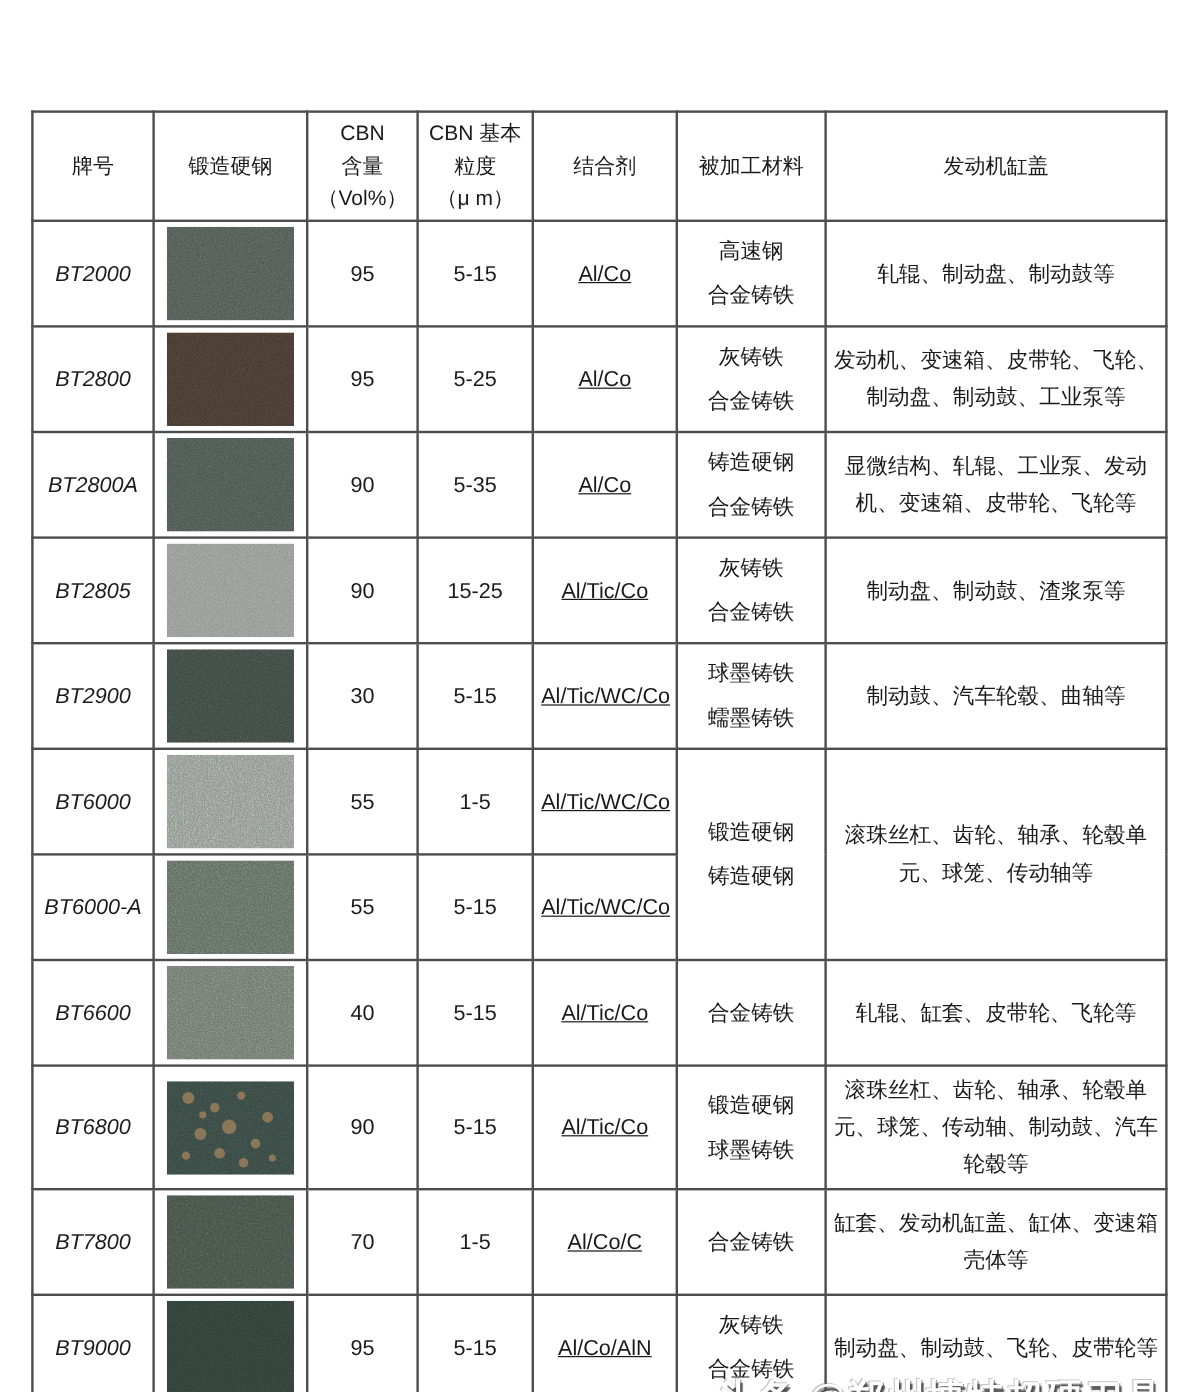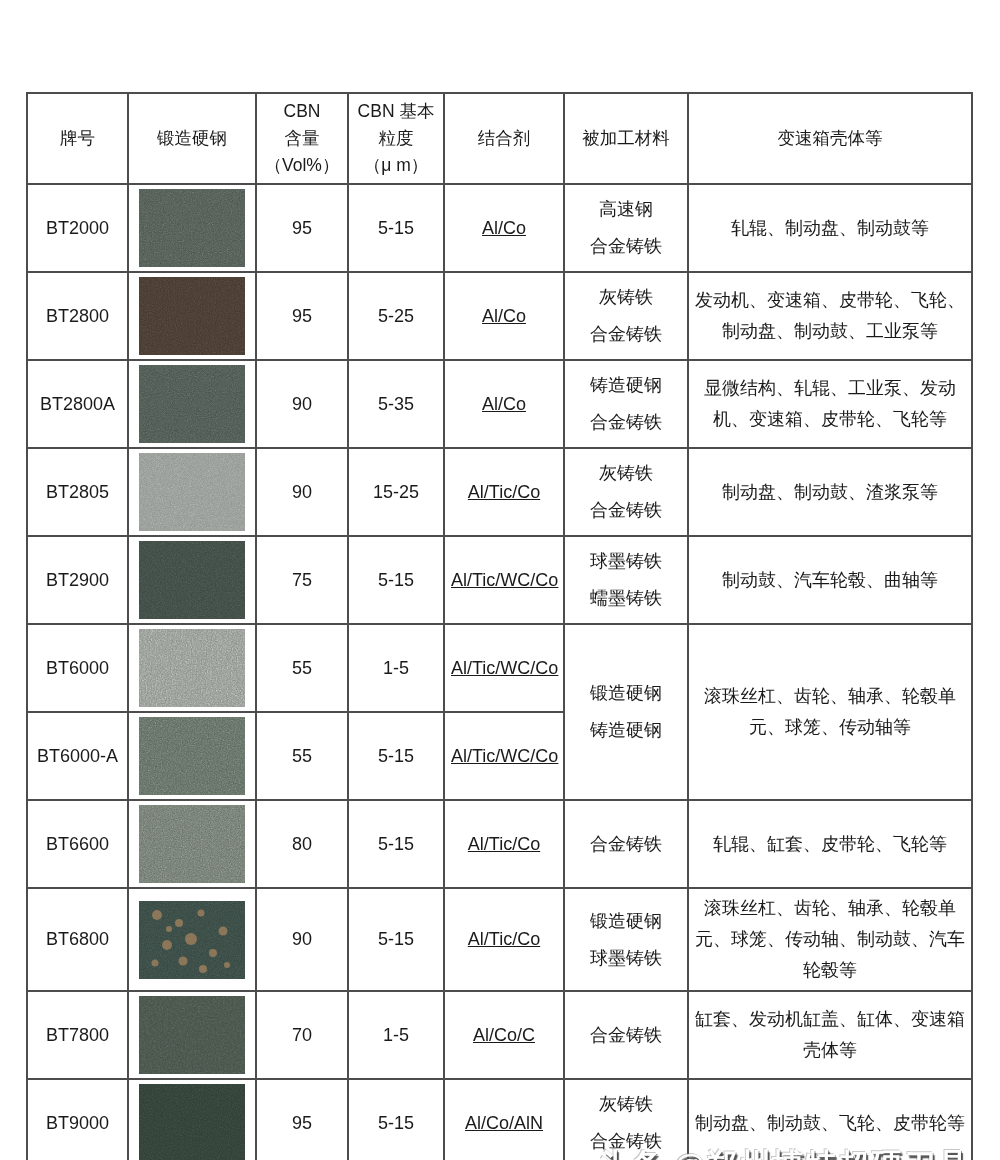--- a/index.html
+++ b/index.html
@@ -8,21 +8,21 @@
   .page{position:absolute;inset:0;background:#fff;}
   .title{position:absolute;left:30px;top:14px;margin:0;font-size:30px;font-weight:bold;
          letter-spacing:1px;color:#111;}
   table.spec-table{position:absolute;left:26px;top:92px;border-collapse:collapse;
          table-layout:fixed;width:947px;}
   .spec-table th,.spec-table td{border:2px solid #4d4d4d;text-align:center;vertical-align:middle;
          font-size:18px;padding:4px 6px;box-sizing:border-box;background:#fff;}
   .spec-table thead tr{height:85px;}
   .spec-table tbody tr{height:87px;}
   .spec-table th{font-weight:normal;white-space:pre-line;line-height:1.55;font-size:17.5px;}
-  .grade-cell{font-size:18px;}
+  .grade-cell{font-size:18px;font-style:italic;}
   .num-cell{font-size:18px;}
   .binder-cell{font-size:18px;text-decoration:underline;}
   .material-cell{white-space:pre-line;line-height:2.05;font-size:18px;margin-top:20px;}
   .apps-cell{text-align:left;padding:6px 12px;line-height:1.72;font-size:18px;font-family:Liberation Serif, serif;}
   .micro-cell{padding:4px;}
   .micro-cell svg{display:block;margin:0 auto;width:106px;height:78px;}
   .watermark{position:absolute;right:30px;top:1144px;font-size:32px;font-weight:bold;
          color:#ffffff;letter-spacing:1px;white-space:nowrap;
          text-shadow:2px 3px 1px rgba(70,70,70,.9),-1px -1px 0 rgba(130,130,130,.45),
                      1px 1px 0 rgba(90,90,90,.6);}
@@ -47,21 +47,21 @@
           <th>牌号</th>
           <th>锻造硬钢</th>
           <th>CBN
 含量
 （Vol%）</th>
           <th>CBN 基本
 粒度
 （μ m）</th>
           <th>结合剂</th>
           <th>被加工材料</th>
-          <th>变速箱壳体等</th>
+          <th>发动机缸盖</th>
         </tr>
       </thead>
     <tbody>
         <tr>
           <td class="grade-cell">BT2000</td>
           <td class="micro-cell">
             <svg viewBox="0 0 106 78" preserveAspectRatio="none">
     <defs>
                 <filter id="nz0" x="0" y="0" width="100%" height="100%">
       <feTurbulence type="fractalNoise" baseFrequency="0.9" numOctaves="3" seed="3" stitchTiles="stitch"></feTurbulence>
@@ -154,21 +154,21 @@
                 <filter id="nz4" x="0" y="0" width="100%" height="100%">
       <feTurbulence type="fractalNoise" baseFrequency="0.8" numOctaves="3" seed="19" stitchTiles="stitch"></feTurbulence>
       <feColorMatrix type="saturate" values="0"></feColorMatrix>
     </filter>
               </defs>
     <rect width="106" height="78" fill="#3a453f"></rect>
     <rect width="106" height="78" filter="url(#nz4)" opacity="0.8" style="mix-blend-mode:overlay"></rect>
 
   </svg>
           </td>
-          <td class="num-cell">75</td>
+          <td class="num-cell">30</td>
           <td class="num-cell">5-15</td>
           <td class="binder-cell">Al/Tic/WC/Co</td>
           <td class="material-cell">球墨铸铁
 蠕墨铸铁</td>
           <td class="apps-cell">制动鼓、汽车轮毂、曲轴等</td>
         </tr>
         <tr>
           <td class="grade-cell">BT6000</td>
           <td class="micro-cell">
             <svg viewBox="0 0 106 78" preserveAspectRatio="none">
@@ -217,21 +217,21 @@
                 <filter id="nz7" x="0" y="0" width="100%" height="100%">
       <feTurbulence type="fractalNoise" baseFrequency="0.9" numOctaves="3" seed="31" stitchTiles="stitch"></feTurbulence>
       <feColorMatrix type="saturate" values="0"></feColorMatrix>
     </filter>
               </defs>
     <rect width="106" height="78" fill="#686f67"></rect>
     <rect width="106" height="78" filter="url(#nz7)" opacity="0.9" style="mix-blend-mode:overlay"></rect>
 
   </svg>
           </td>
-          <td class="num-cell">80</td>
+          <td class="num-cell">40</td>
           <td class="num-cell">5-15</td>
           <td class="binder-cell">Al/Tic/Co</td>
           <td class="material-cell">合金铸铁</td>
           <td class="apps-cell">轧辊、缸套、皮带轮、飞轮等</td>
         </tr>
         <tr>
           <td class="grade-cell">BT6800</td>
           <td class="micro-cell">
             <svg viewBox="0 0 106 78" preserveAspectRatio="none">
     <defs>

